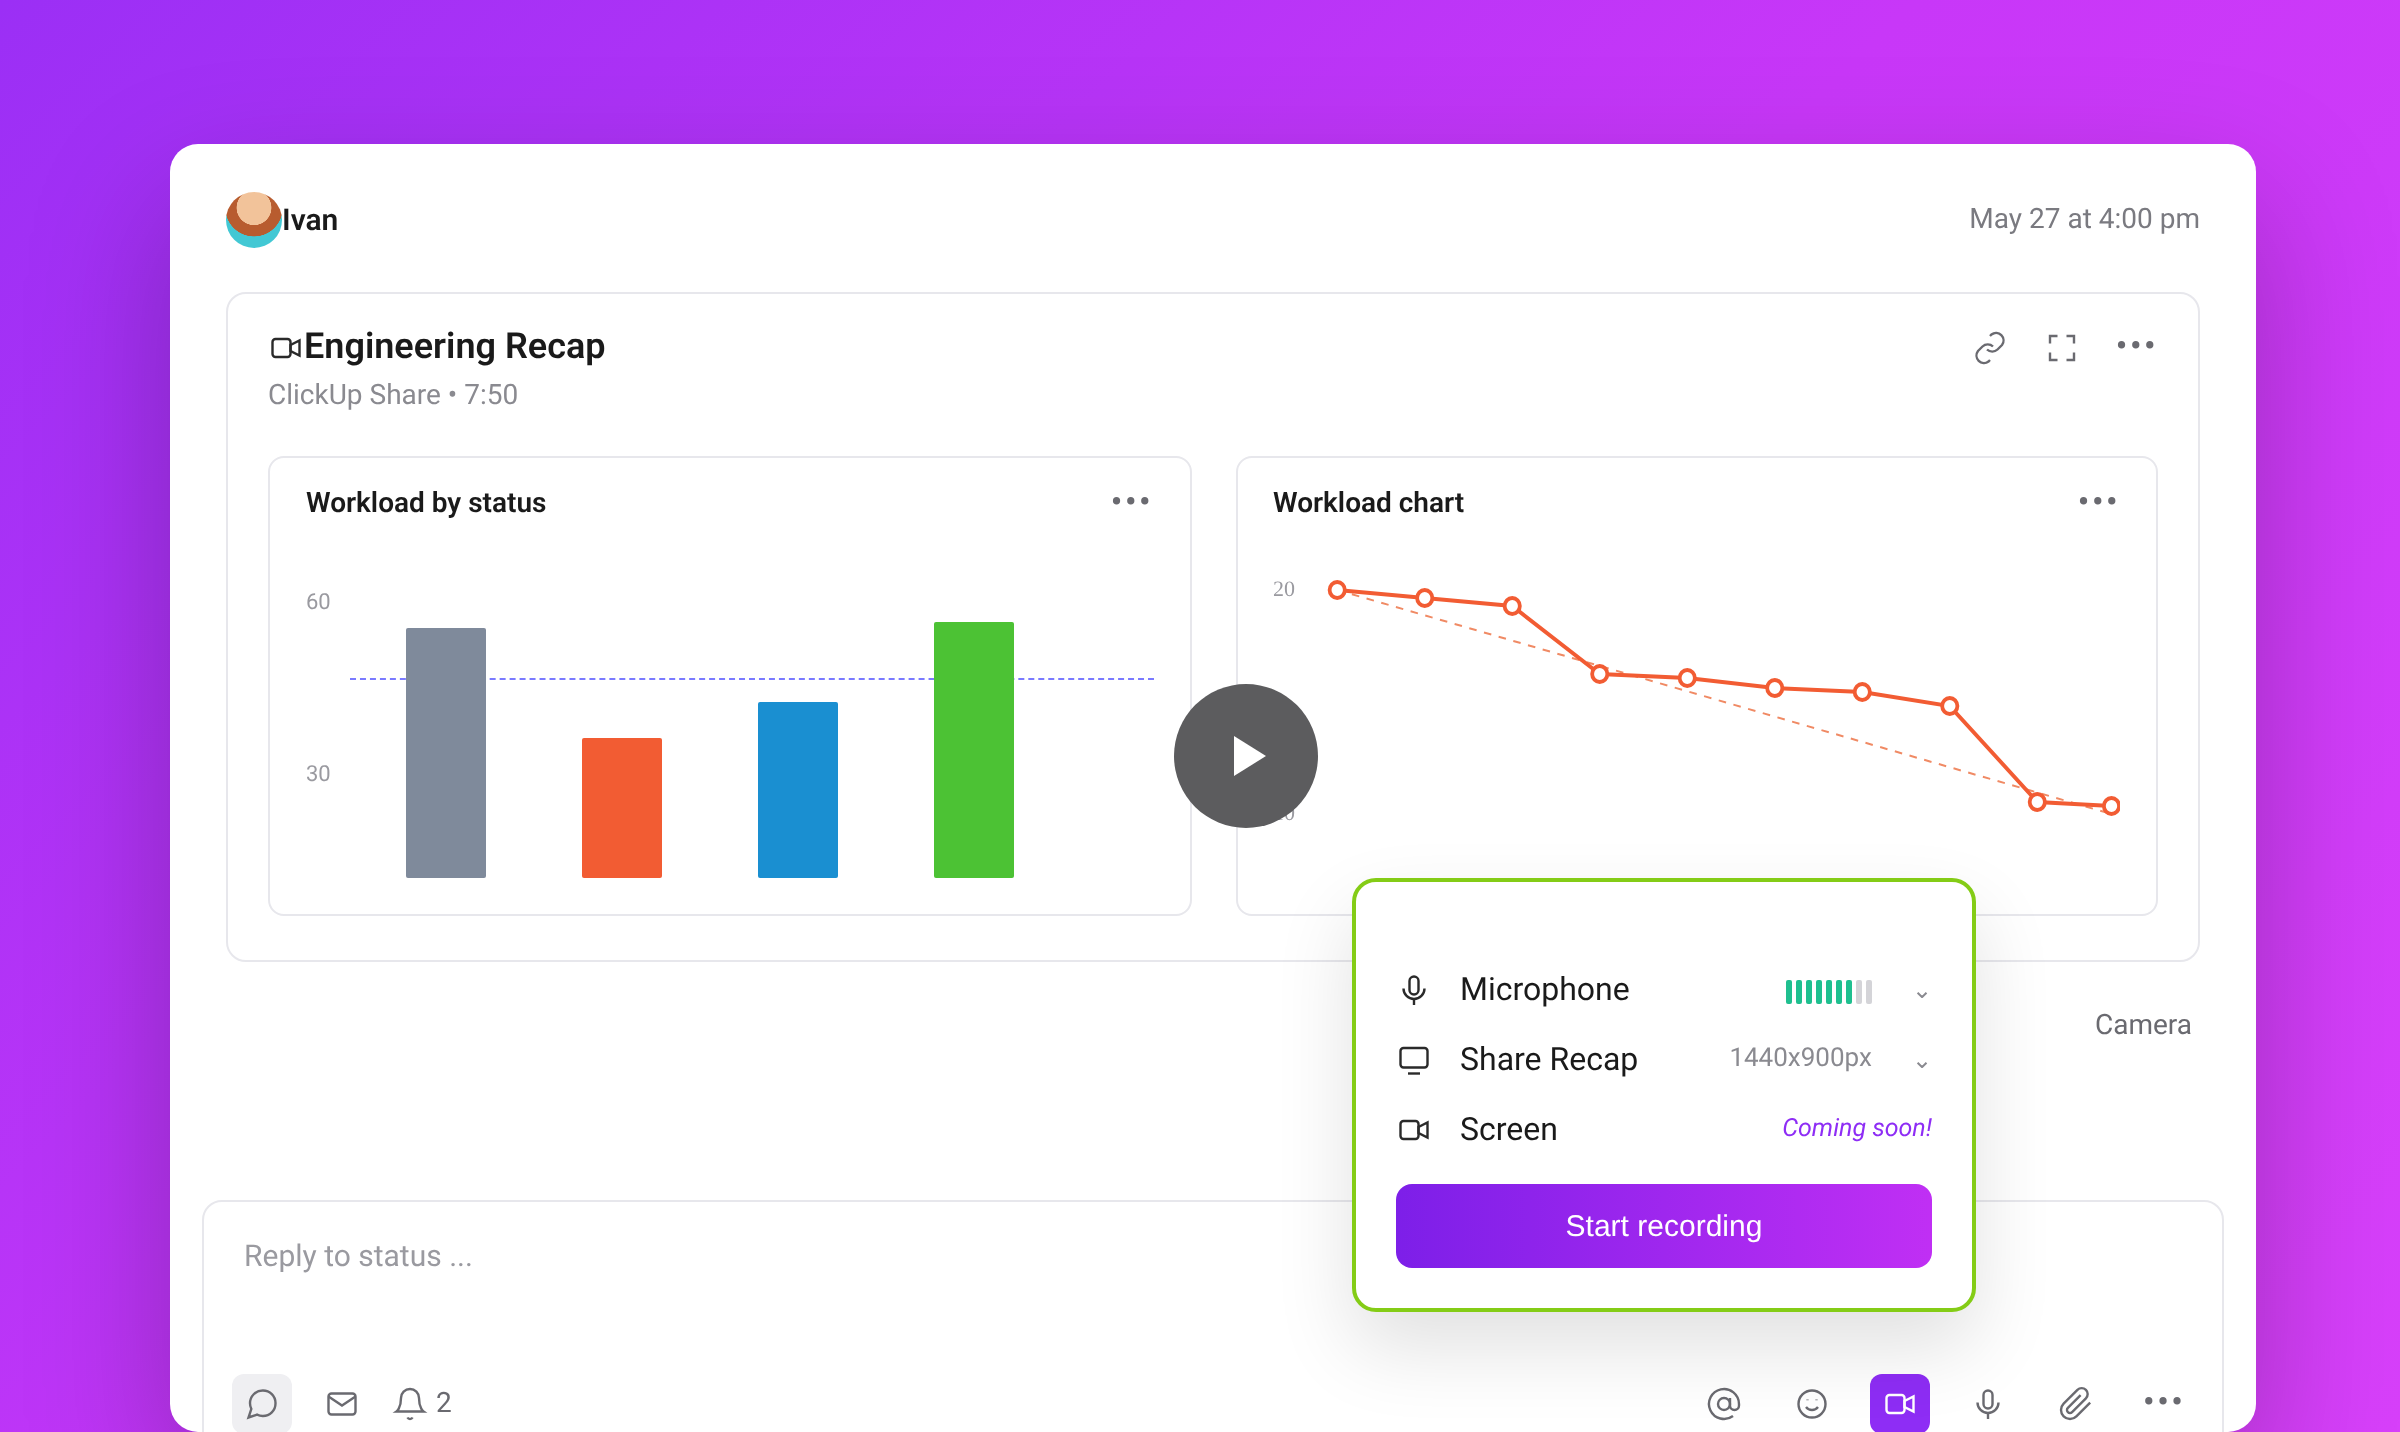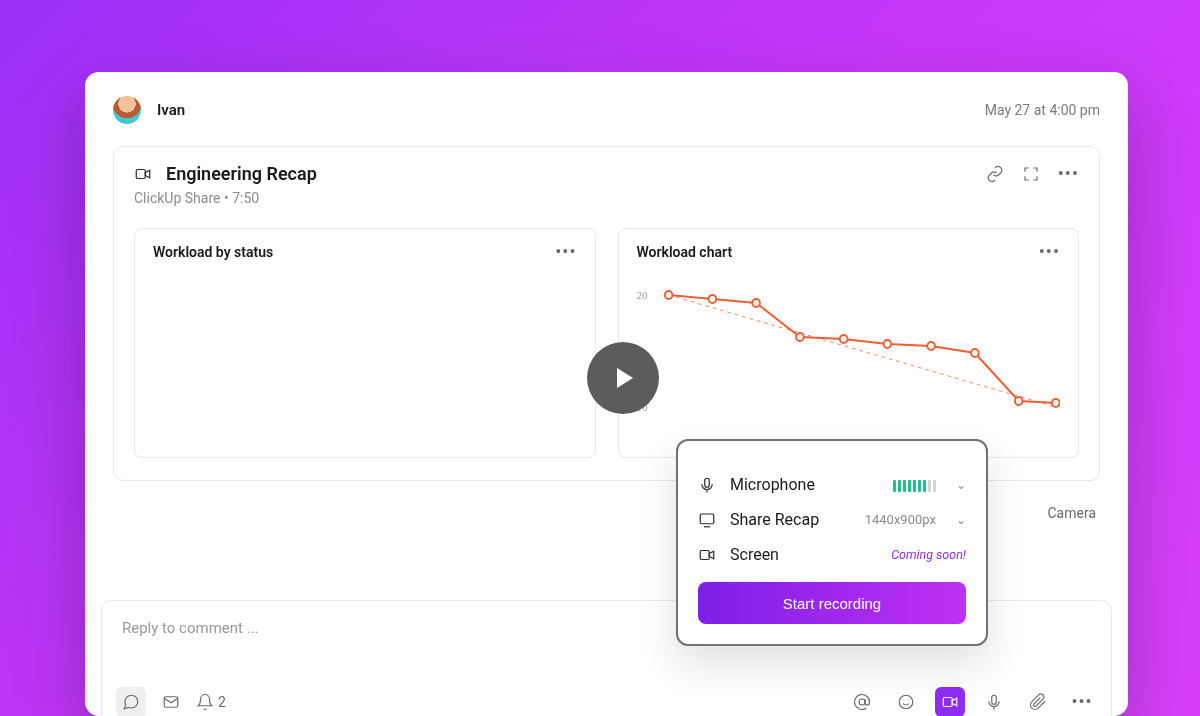--- a/index.html
+++ b/index.html
@@ -18,41 +18,41 @@
   background: #fff;
   border-radius: 14px;
   box-shadow: 0 30px 70px rgba(0,0,0,.25);
   overflow: hidden;
 }
 
 .comment {
   padding: 24px 28px 0 28px;
 }
 .comment-header {
-  display: flex; align-items: center; gap: 16px;
+  display: flex; align-items: center; gap: 0;
 }
 .avatar {
   width: 28px; height: 28px; border-radius: 50%;
   background: radial-gradient(circle at 50% 28%, #f2c39a 0 35%, #b85c2f 36% 58%, #42c8d4 59% 100%);
   flex: none;
 }
 .author { font-size: 15px; font-weight: 600; color: #1a1a1a; }
 .timestamp { margin-left: auto; font-size: 14px; color: #7a7a80; }
 .comment-body { margin-top: 14px; font-size: 16px; color: #1a1a1a; }
 
 
 .clip-card {
   margin-top: 22px;
   border: 1px solid #e7e7ec;
   border-radius: 10px;
   padding: 16px 20px 22px;
   position: relative;
 }
 .clip-header {
-  display: flex; align-items: center; gap: 14px;
+  display: flex; align-items: center; gap: 0;
 }
 .clip-title { font-size: 18px; font-weight: 600; color: #1a1a1a; }
 .clip-actions { margin-left: auto; display: flex; gap: 18px; align-items: center; color: #6a6a70; }
 .clip-meta { margin-top: 6px; font-size: 14px; color: #8a8a90; }
 .icon-sm { width: 18px; height: 18px; stroke: #6a6a70; stroke-width: 1.6; fill: none; }
 .icon-sm-dark { stroke: #2a2a2a; }
 .dots { font-size: 18px; color: #6a6a70; letter-spacing: 1px; line-height: 1; }
 
 
 .charts-row {
@@ -158,23 +158,23 @@
 .tool-btn.active-purple .icon-sm { stroke: #fff; }
 .bell-wrap { display: flex; align-items: center; gap: 4px; color: #6a6a70; font-size: 14px; }
 .tool-spacer { flex: 1; }
 
 
 .record-pop {
   position: absolute;
   left: 591px; top: 367px;
   width: 312px;
   background: #fff;
-  border: 2px solid #737373;
+  border: 2px solid #84cc16;
   border-radius: 12px;
-  padding: 26px 20px 20px;
+  padding: 36px 20px 20px;
   z-index: 50;
   box-shadow: 0 18px 40px rgba(0,0,0,.12);
 }
 .pop-row {
   display: flex; align-items: center; gap: 14px;
   padding: 8px 0;
 }
 .pop-label { font-size: 16px; color: #1a1a1a; flex: 1; }
 .pop-value { font-size: 13px; color: #8a8a90; }
 .coming { font-size: 12.5px; color: #8e2df5; font-style: italic; }
@@ -231,20 +231,31 @@
         <span> • </span>
         <span>7:50</span>
       </div>
 
       <div class="charts-row">
 
         <div class="chart-box">
           <div class="chart-head">
             <div class="chart-title">Workload by status</div>
             <span class="dots">•••</span>
+          </div>
+          <div class="bar-area">
+            <div class="y-label y60">60</div>
+            <div class="y-label y30">30</div>
+            <div class="dashed"></div>
+            <div class="bars">
+              <div class="bar bar1"></div>
+              <div class="bar bar2"></div>
+              <div class="bar bar3"></div>
+              <div class="bar bar4"></div>
+            </div>
           </div>
         </div>
 
         <div class="chart-box">
           <div class="chart-head">
             <div class="chart-title">Workload chart</div>
             <span class="dots">•••</span>
           </div>
           <div class="line-area">
             <div class="ly-label ly20">20</div>
@@ -273,21 +284,21 @@
         </div>
       </div>
     </div>
 
     <div class="reply-row">
       <span class="reply-link">Camera</span>
     </div>
   </div>
 
   <div class="composer">
-    <div class="composer-input">Reply to comment ...</div>
+    <div class="composer-input">Reply to status ...</div>
     <div class="composer-toolbar">
       <div class="tool-group-left">
         <div class="tool-btn active-grey">
           <svg class="icon-sm" viewBox="0 0 24 24">
               <path d="M21 11.5a8.38 8.38 0 0 1-8.5 8.5 8.5 8.5 0 0 1-3.8-.9L3 21l1.9-5.7A8.38 8.38 0 0 1 4 11.5 8.5 8.5 0 0 1 12.5 3 8.38 8.38 0 0 1 21 11.5z"></path>
             </svg>
         </div>
         <div class="tool-btn">
           <svg class="icon-sm" viewBox="0 0 24 24">
               <rect x="3" y="5" width="18" height="14" rx="2"></rect>

